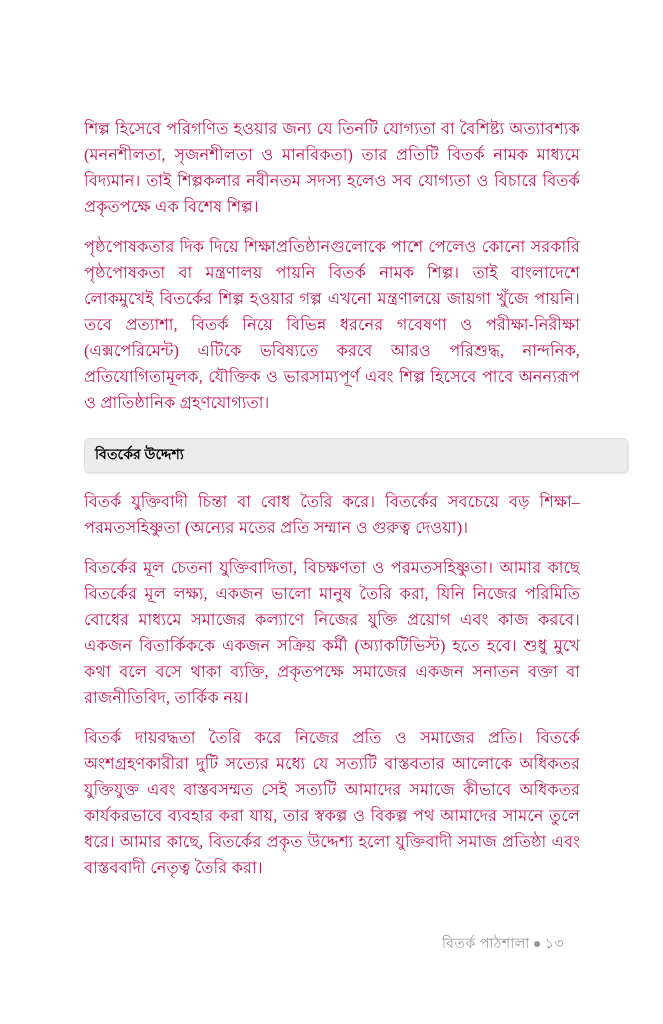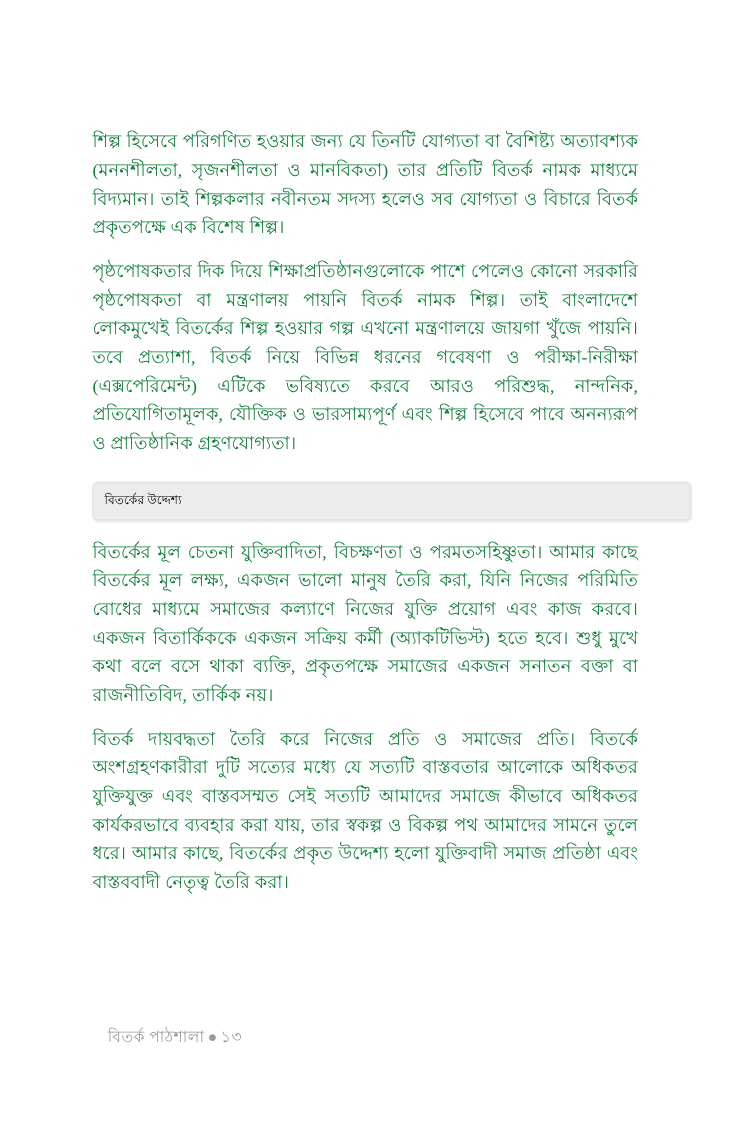--- a/index.html
+++ b/index.html
@@ -32,53 +32,53 @@
   }
 
   .para {
     margin: 0 0 14px 0;
     font-size: 16.2px;
     line-height: 26px;
     text-align: justify;
     text-justify: inter-word;
     letter-spacing: 0.1px;
     word-spacing: 0.3px;
-    color: #15803d;
+    color: #be185d;
   }
 
   .para:last-of-type {
     margin-bottom: 0;
   }
 
   .section-heading-wrap {
     margin: 22px 0 16px 0;
   }
 
   .section-heading {
     box-sizing: border-box;
     width: 544px;
     min-height: 32px;
     background: #ececec;
     border: 1px solid #e0e0e0;
     border-radius: 5px;
     padding: 5px 10px 6px 10px;
-    font-size: 11px;
+    font-size: 14px;
     line-height: 22px;
-    font-weight: normal;
+    font-weight: bold;
     color: #000000;
     box-shadow: 1px 1px 2px rgba(0,0,0,0.10);
     letter-spacing: 0.1px;
   }
 
   .footer {
     position: absolute;
-    left: 98px;
+    left: 68px;
     top: 933px;
     width: 496px;
-    text-align: left;
+    text-align: right;
     font-size: 14.2px;
     line-height: 20px;
     color: #9a9a9a;
     letter-spacing: 0.4px;
   }
 
   .footer .dot {
     display: inline-block;
     margin: 0 3px;
   }
@@ -90,20 +90,21 @@
 
   <div class="content">
 
     <p class="para">শিল্প হিসেবে পরিগণিত হওয়ার জন্য যে তিনটি যোগ্যতা বা বৈশিষ্ট্য অত্যাবশ্যক (মননশীলতা, সৃজনশীলতা ও মানবিকতা) তার প্রতিটি বিতর্ক নামক মাধ্যমে বিদ্যমান। তাই শিল্পকলার নবীনতম সদস্য হলেও সব যোগ্যতা ও বিচারে বিতর্ক প্রকৃতপক্ষে এক বিশেষ শিল্প।</p>
     <p class="para">পৃষ্ঠপোষকতার দিক দিয়ে শিক্ষাপ্রতিষ্ঠানগুলোকে পাশে পেলেও কোনো সরকারি পৃষ্ঠপোষকতা বা মন্ত্রণালয় পায়নি বিতর্ক নামক শিল্প। তাই বাংলাদেশে লোকমুখেই বিতর্কের শিল্প হওয়ার গল্প এখনো মন্ত্রণালয়ে জায়গা খুঁজে পায়নি। তবে প্রত্যাশা, বিতর্ক নিয়ে বিভিন্ন ধরনের গবেষণা ও পরীক্ষা-নিরীক্ষা (এক্সপেরিমেন্ট) এটিকে ভবিষ্যতে করবে আরও পরিশুদ্ধ, নান্দনিক, প্রতিযোগিতামূলক, যৌক্তিক ও ভারসাম্যপূর্ণ এবং শিল্প হিসেবে পাবে অনন্যরূপ ও প্রাতিষ্ঠানিক গ্রহণযোগ্যতা।</p>
 
     <div class="section-heading-wrap">
       <div class="section-heading">বিতর্কের উদ্দেশ্য</div>
     </div>
 
+    <p class="para">বিতর্ক যুক্তিবাদী চিন্তা বা বোধ তৈরি করে। বিতর্কের সবচেয়ে বড় শিক্ষা–পরমতসহিষ্ণুতা (অন্যের মতের প্রতি সম্মান ও গুরুত্ব দেওয়া)।</p>
     <p class="para">বিতর্কের মূল চেতনা যুক্তিবাদিতা, বিচক্ষণতা ও পরমতসহিষ্ণুতা। আমার কাছে বিতর্কের মূল লক্ষ্য, একজন ভালো মানুষ তৈরি করা, যিনি নিজের পরিমিতি বোধের মাধ্যমে সমাজের কল্যাণে নিজের যুক্তি প্রয়োগ এবং কাজ করবে। একজন বিতার্কিককে একজন সক্রিয় কর্মী (অ্যাকটিভিস্ট) হতে হবে। শুধু মুখে কথা বলে বসে থাকা ব্যক্তি, প্রকৃতপক্ষে সমাজের একজন সনাতন বক্তা বা রাজনীতিবিদ, তার্কিক নয়।</p>
     <p class="para">বিতর্ক দায়বদ্ধতা তৈরি করে নিজের প্রতি ও সমাজের প্রতি। বিতর্কে অংশগ্রহণকারীরা দুটি সত্যের মধ্যে যে সত্যটি বাস্তবতার আলোকে অধিকতর যুক্তিযুক্ত এবং বাস্তবসম্মত সেই সত্যটি আমাদের সমাজে কীভাবে অধিকতর কার্যকরভাবে ব্যবহার করা যায়, তার স্বকল্প ও বিকল্প পথ আমাদের সামনে তুলে ধরে। আমার কাছে, বিতর্কের প্রকৃত উদ্দেশ্য হলো যুক্তিবাদী সমাজ প্রতিষ্ঠা এবং বাস্তববাদী নেতৃত্ব তৈরি করা।</p>
 
   </div>
 
   <div class="footer">
     <span>বিতর্ক পাঠশালা</span><span class="dot">●</span><span>১৩</span>
   </div>
 
 </div>

